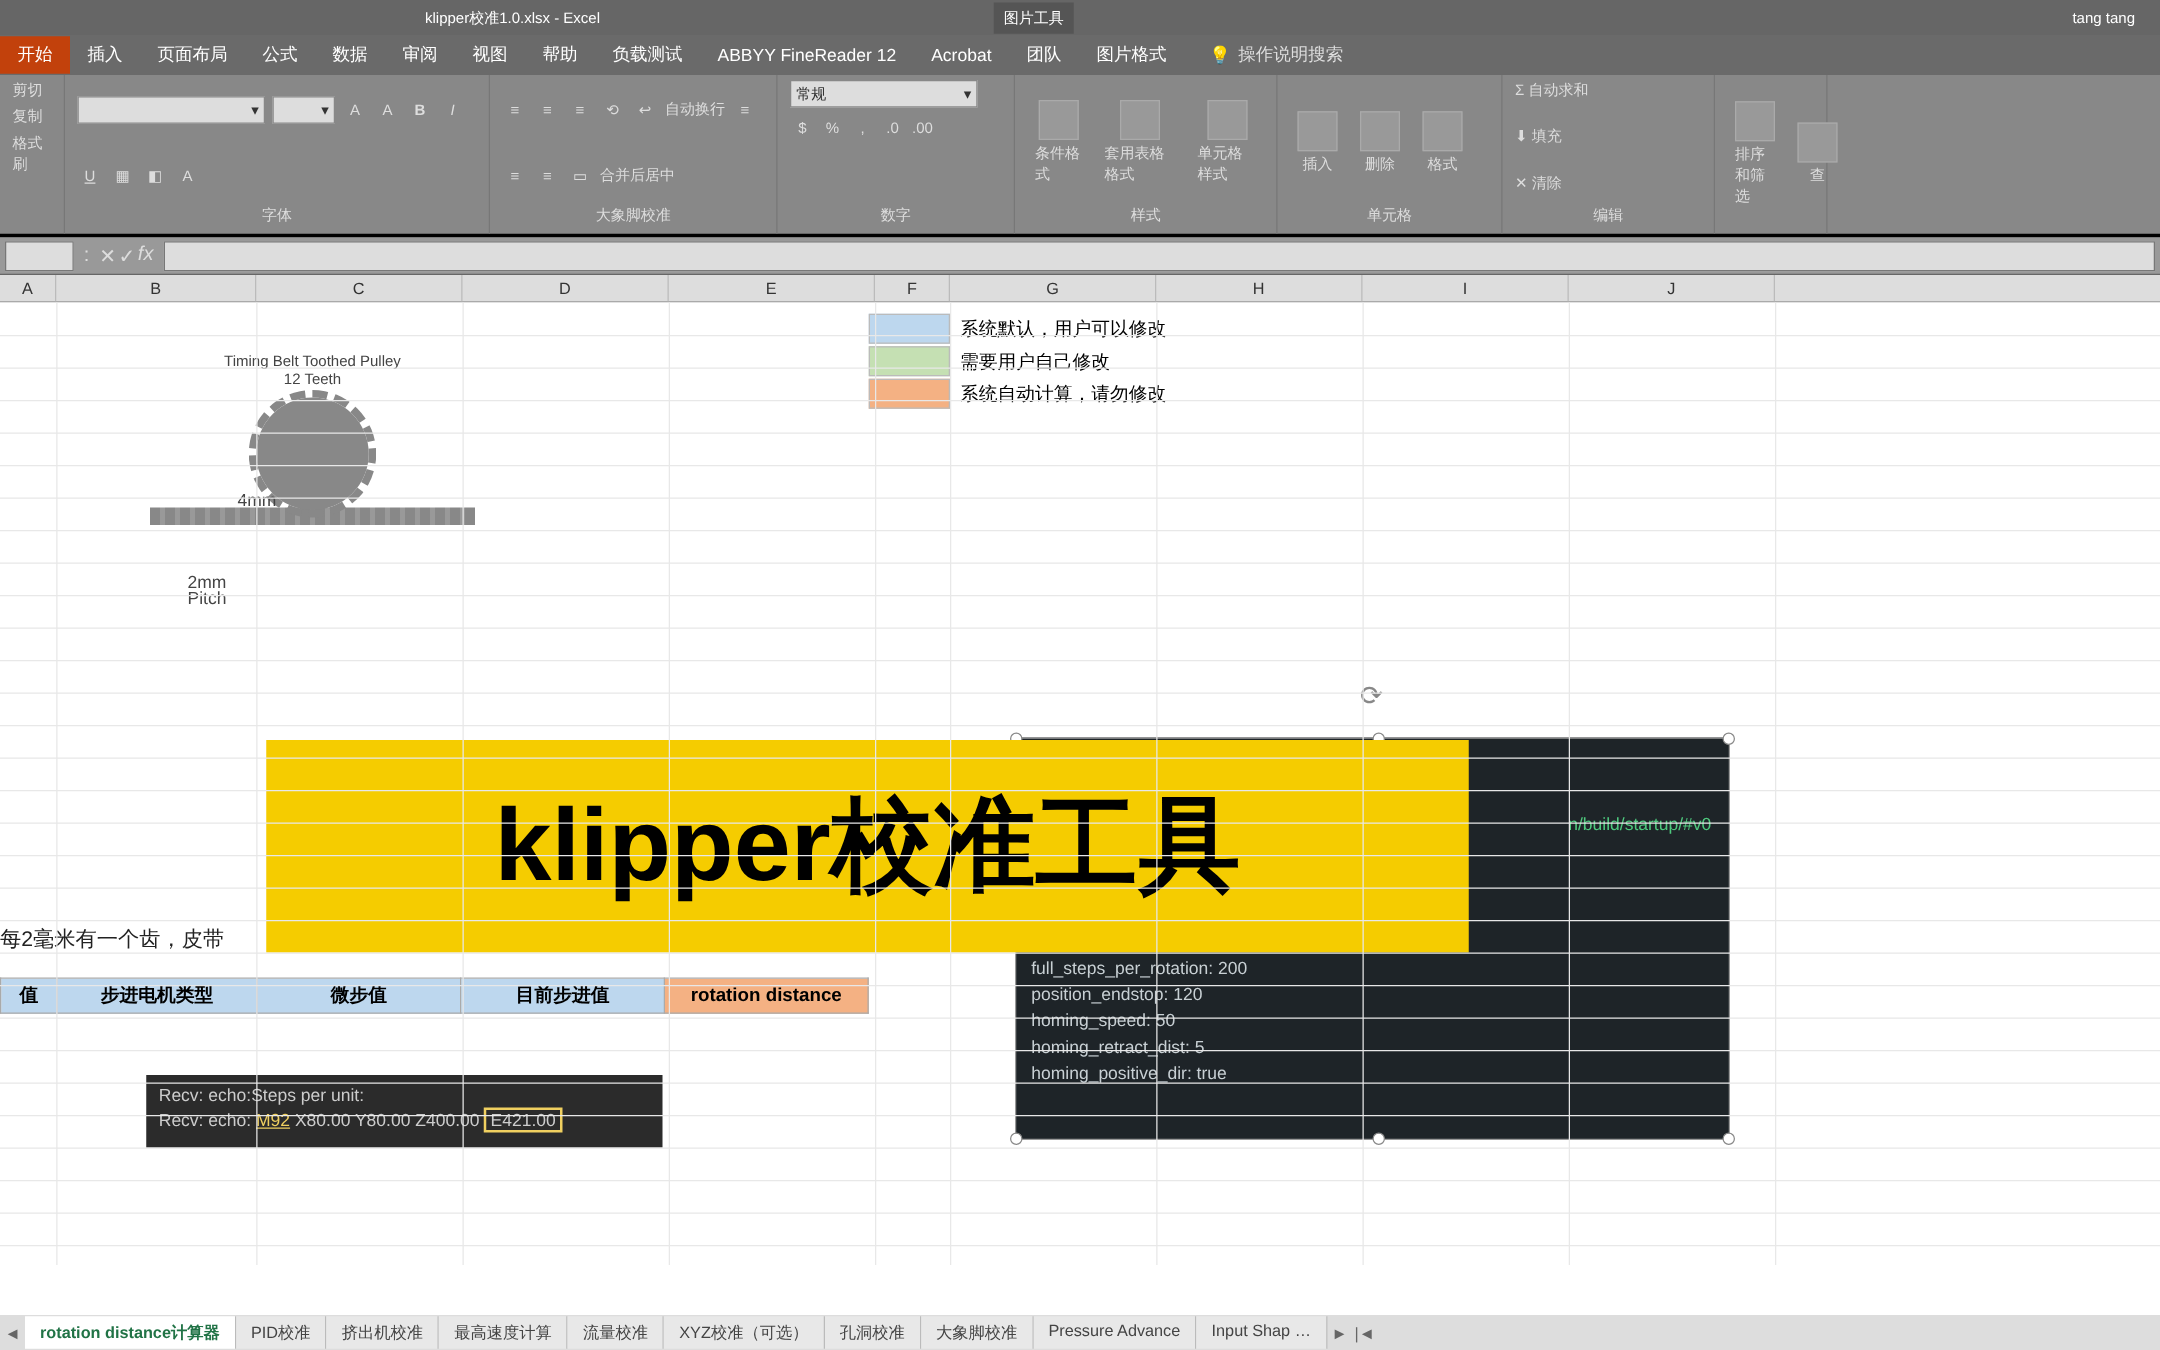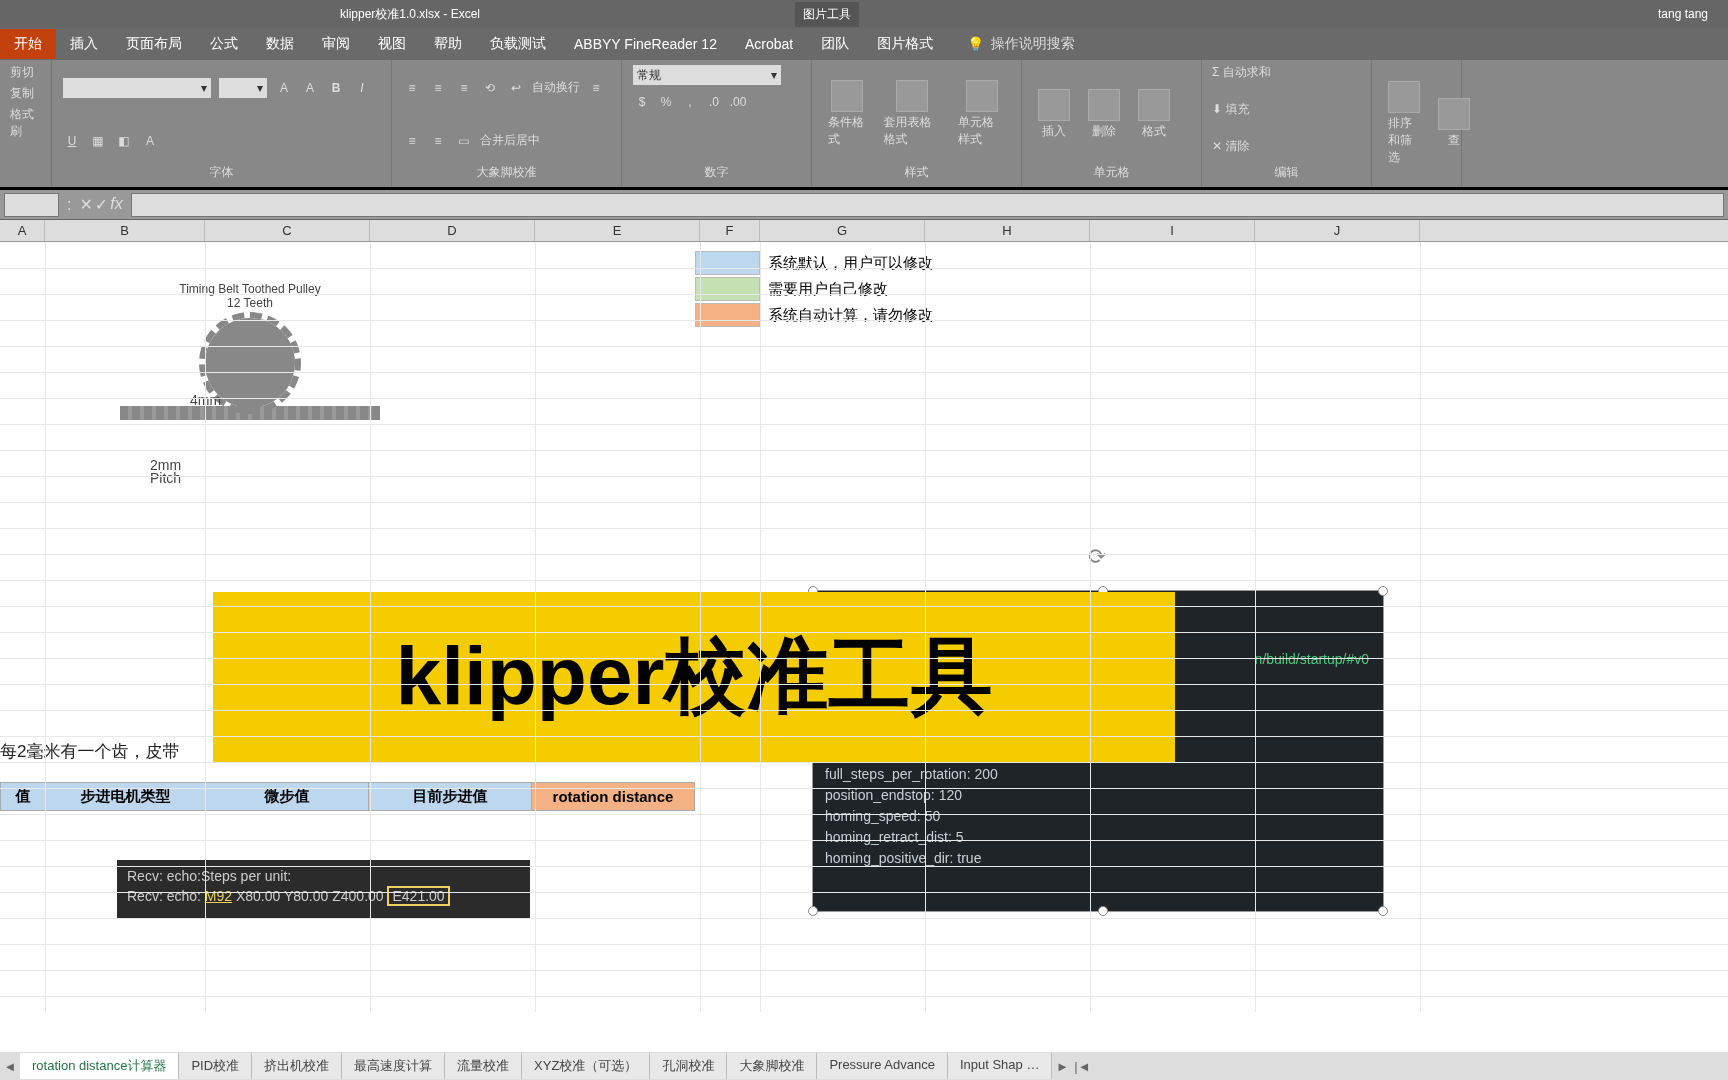--- a/index.html
+++ b/index.html
@@ -57,21 +57,21 @@
 .data-table .cell-orange{background:#f4b183}
 .console1{position:absolute;left:117px;top:618px;width:413px;height:58px;background:#2b2b2b;color:#ccc;font-family:Consolas,monospace;font-size:14px;padding:6px 10px;line-height:20px}
 .console1 .hl{color:#f0d060;text-decoration:underline}
 .console1 .box{border:2px solid #f0d060;padding:0 3px}
 .console2{position:absolute;left:812px;top:348px;width:572px;height:322px;background:#1e2428;color:#c8d0d4;font-family:Consolas,monospace;font-size:14px;padding:8px 12px;line-height:21px;border:1px solid #999}
 .console2 .path{color:#4ec97e;position:absolute;right:14px;top:58px}
 .sel-handle{position:absolute;width:10px;height:10px;background:#fff;border:1px solid #888;border-radius:50%}
 .rotate-ico{position:absolute;left:1088px;top:302px;width:28px;height:28px;color:#888;font-size:22px}
 .tabs-bar{position:absolute;bottom:0;left:0;right:0;height:28px;background:#ddd;display:flex;align-items:center;font-size:13px}
 .sheet-tab{padding:4px 12px;border-right:1px solid #bbb;background:#e8e8e8;color:#444;white-space:nowrap}
-.sheet-tab.active{background:#fff;color:#217346;font-weight:400}
+.sheet-tab.active{background:#fff;color:#217346;font-weight:700}
 .scroll-btn{width:20px;text-align:center;color:#666}
 </style>
 </head>
 <body>
 
 <div class="titlebar">
   <span class="title">klipper校准1.0.xlsx - Excel</span>
   <span class="pic-tools">图片工具</span>
   <span class="user">tang tang</span>
 </div>

